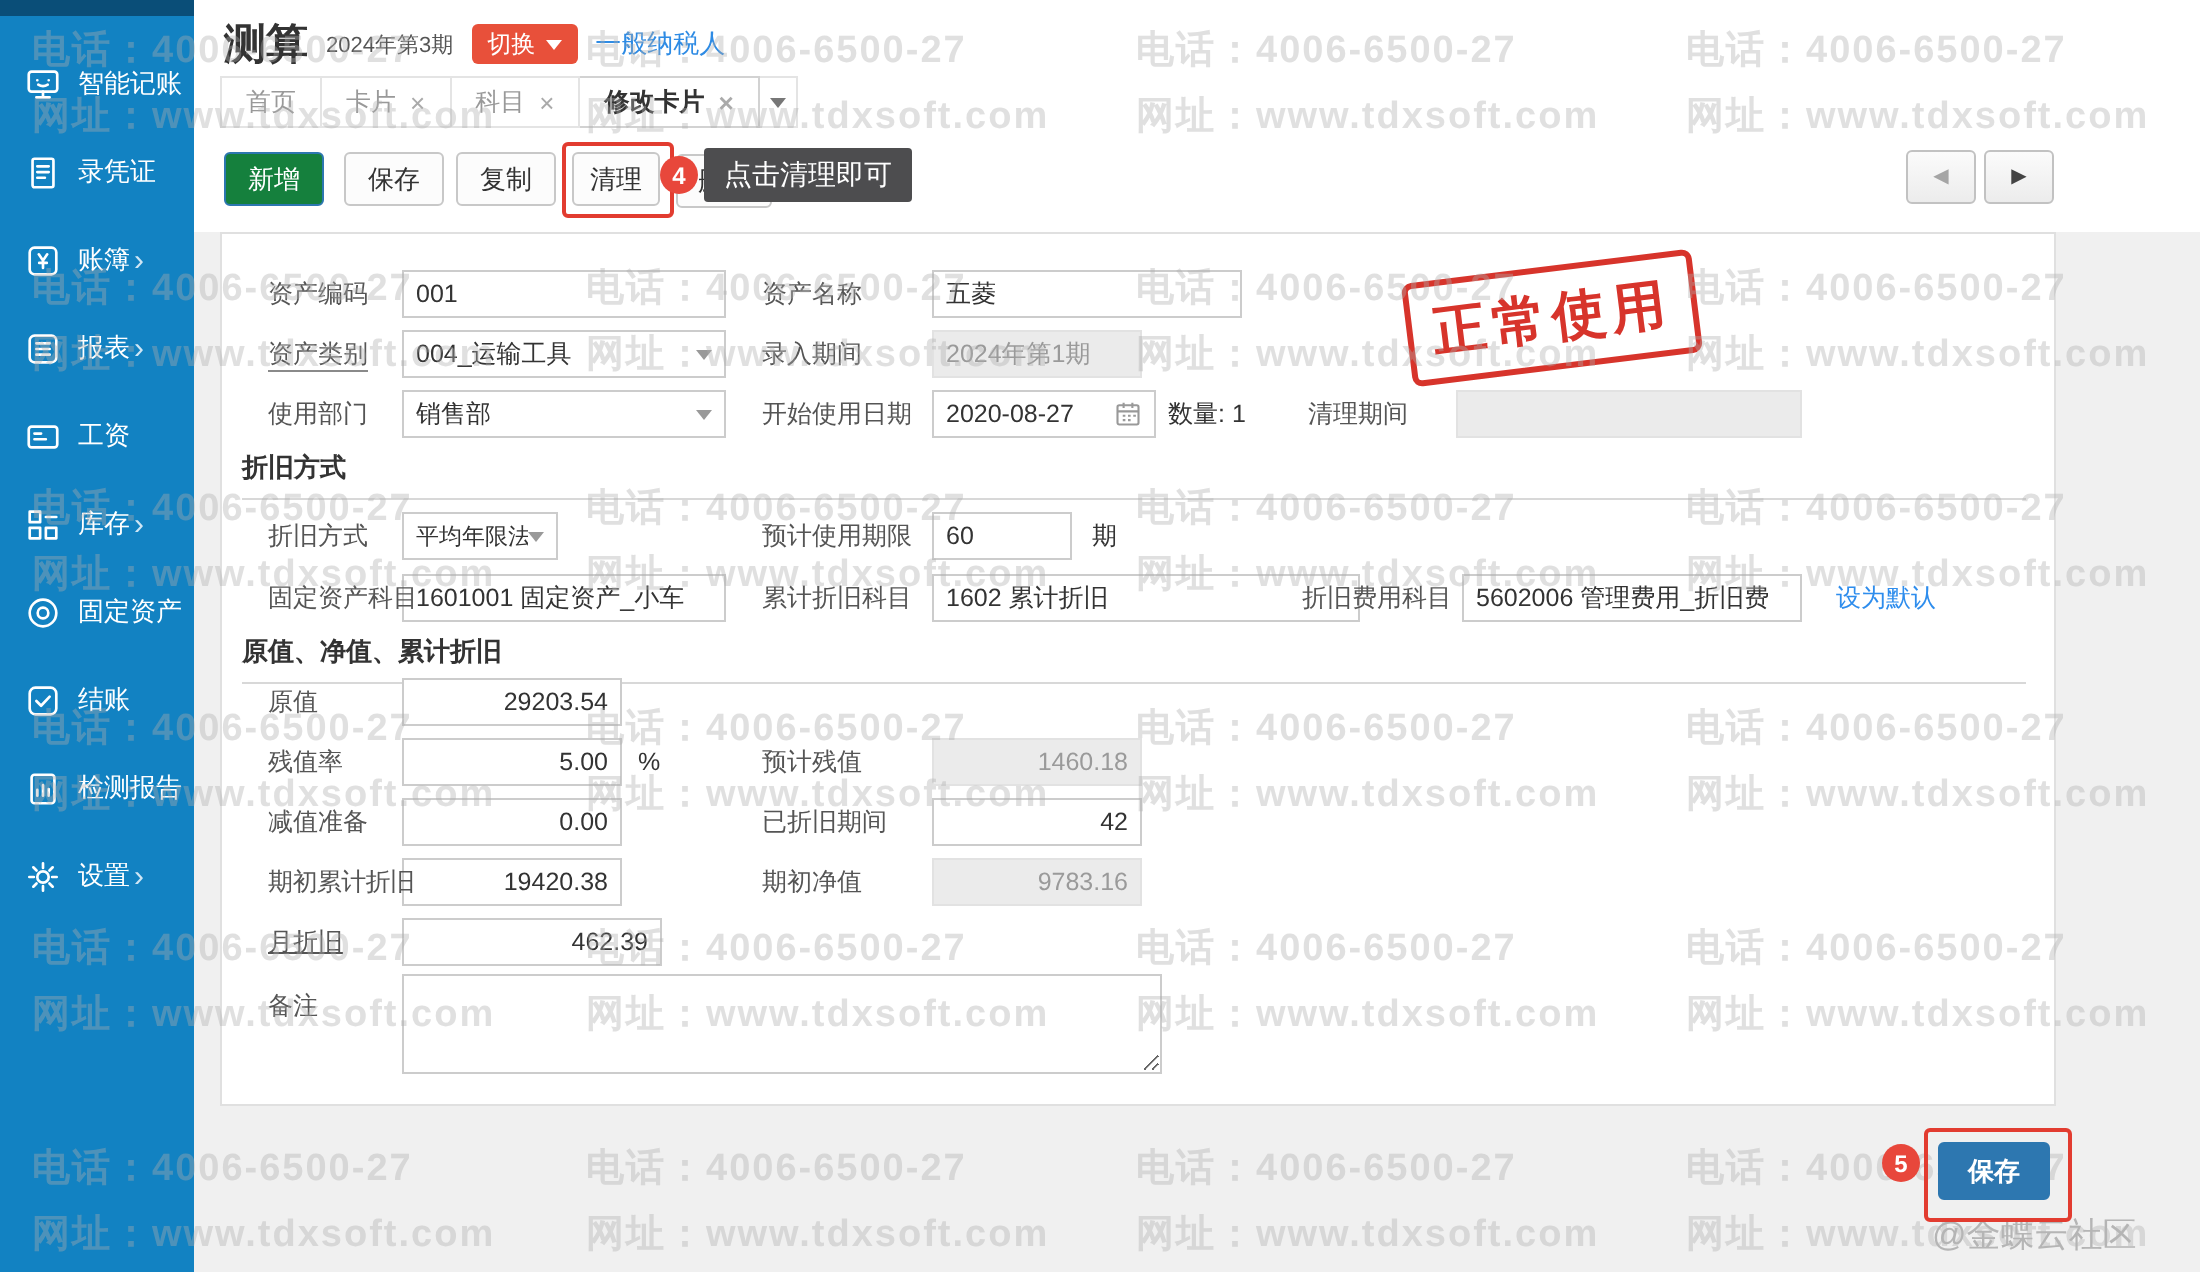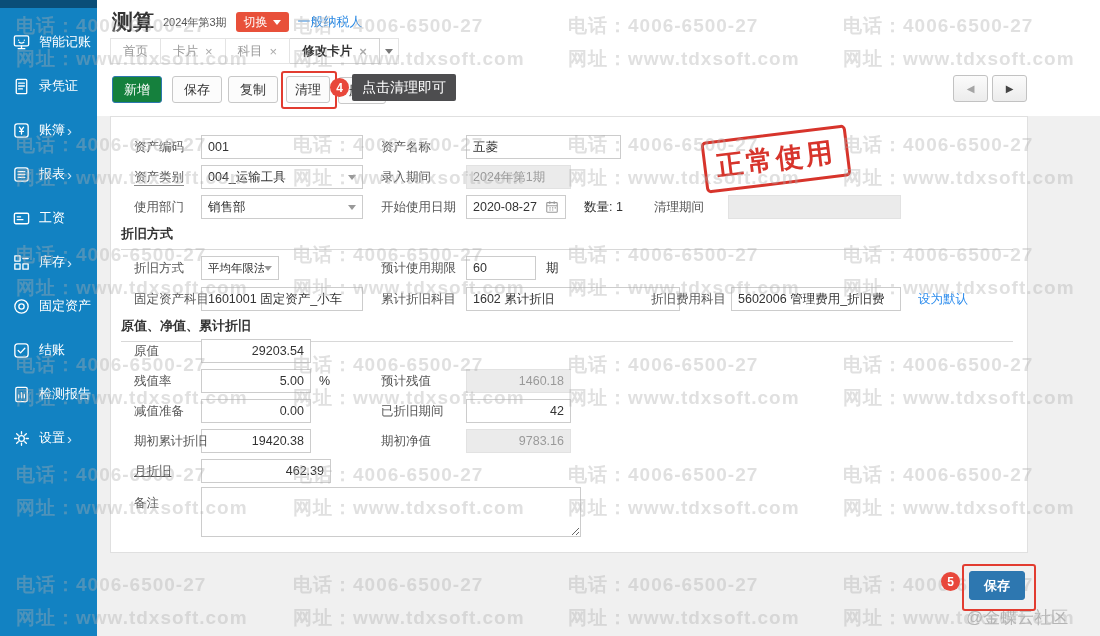--- a/index.html
+++ b/index.html
@@ -272,21 +272,21 @@
     </div>
     <span class="flabel" style="left:270px;top:48px;">录入期间</span>
     <input class="fin dis" style="left: 355px; top: 48px; width: 105px;" disabled="" value="2024年第1期">
 
     <span class="flabel" style="left:23px;top:78px;">使用部门</span>
     <div class="fsel" style="left:90px;top:78px;width:162px;">
       <span class="txt">销售部</span>
       <i class="caret"></i>
     </div>
     <span class="flabel" style="left:270px;top:78px;">开始使用日期</span>
-    <div class="fdate" style="left:355px;top:78px;width:100px;">
+    <div class="fdate" style="left:355px;top:78px;width:112px;">
       <span class="txt">2020-08-27</span>
       <svg viewBox="0 0 16 16">
           <rect x="2" y="3" width="12" height="11" rx="1"></rect>
           <path d="M2 6.5h12M5.5 1.5v3M10.5 1.5v3M5 9h1.5M8 9h1.5M11 9h1.5M5 11.5h1.5M8 11.5h1.5"></path>
         </svg>
     </div>
     <span class="unit" style="left:473px;top:78px;"><span>数量:</span> <span>1</span></span>
     <span class="flabel" style="left:543px;top:78px;">清理期间</span>
     <input class="fin dis" style="left: 617px; top: 78px; width: 173px;" disabled="" value="">
 

